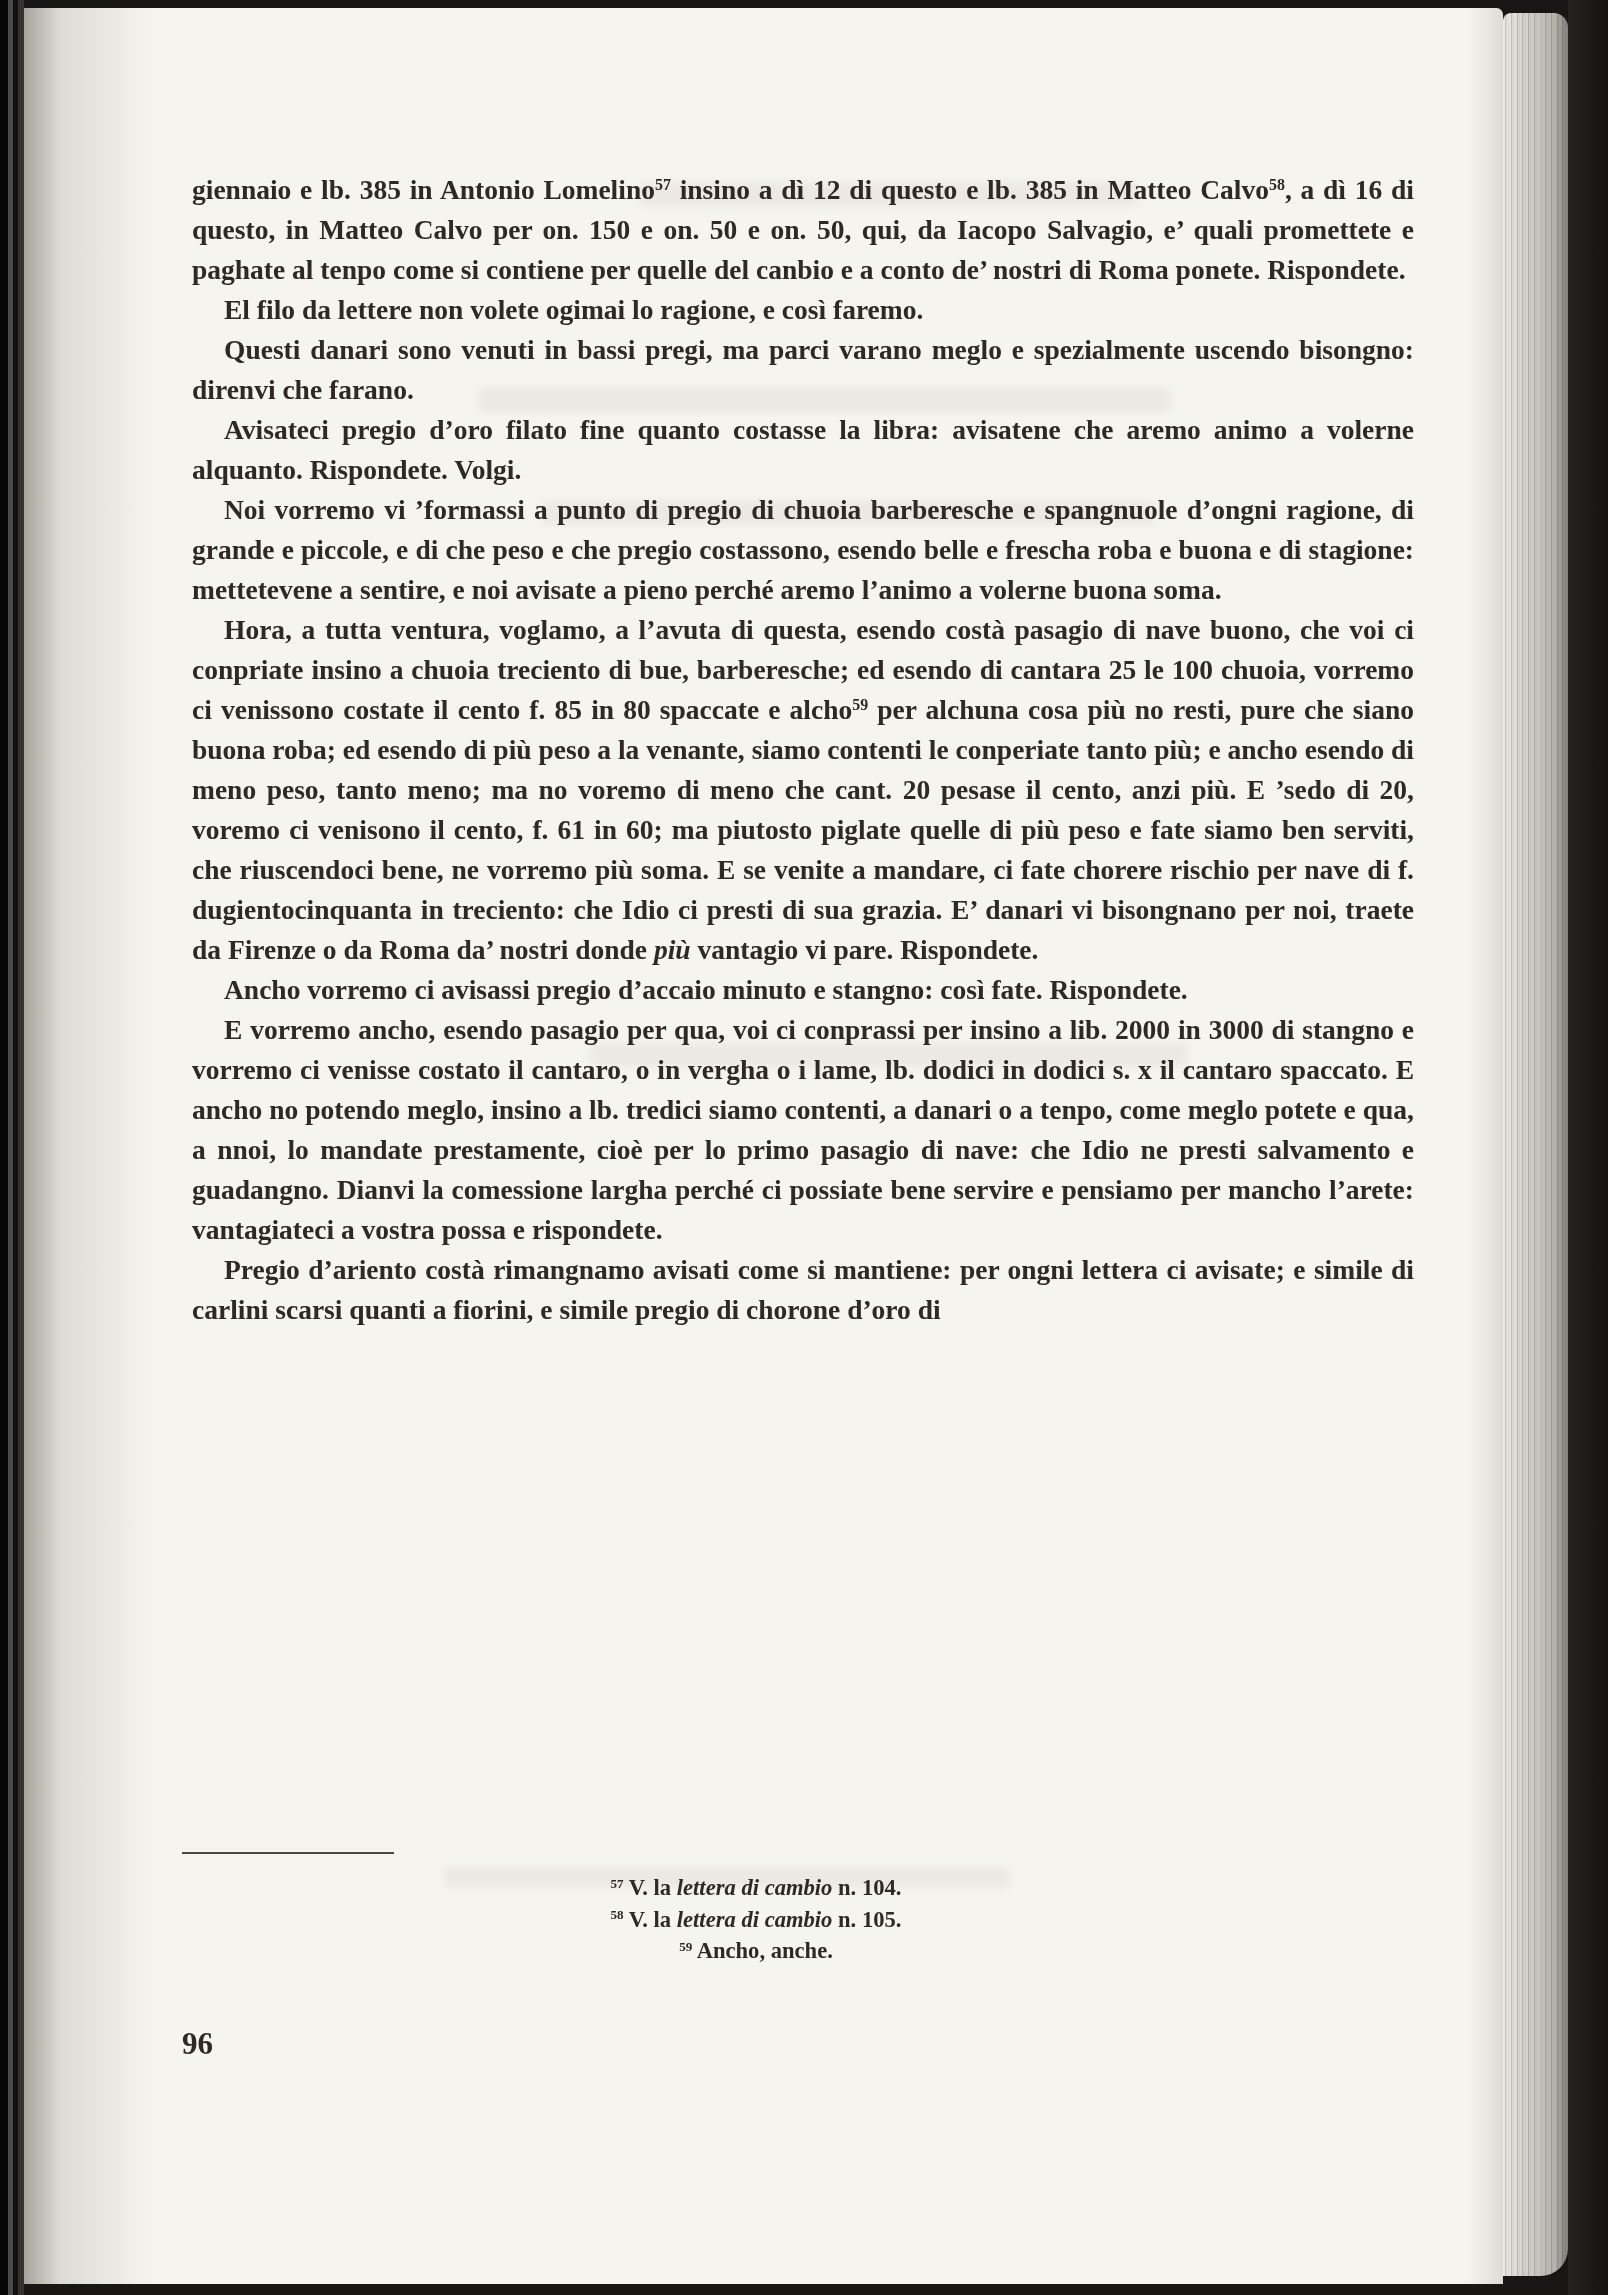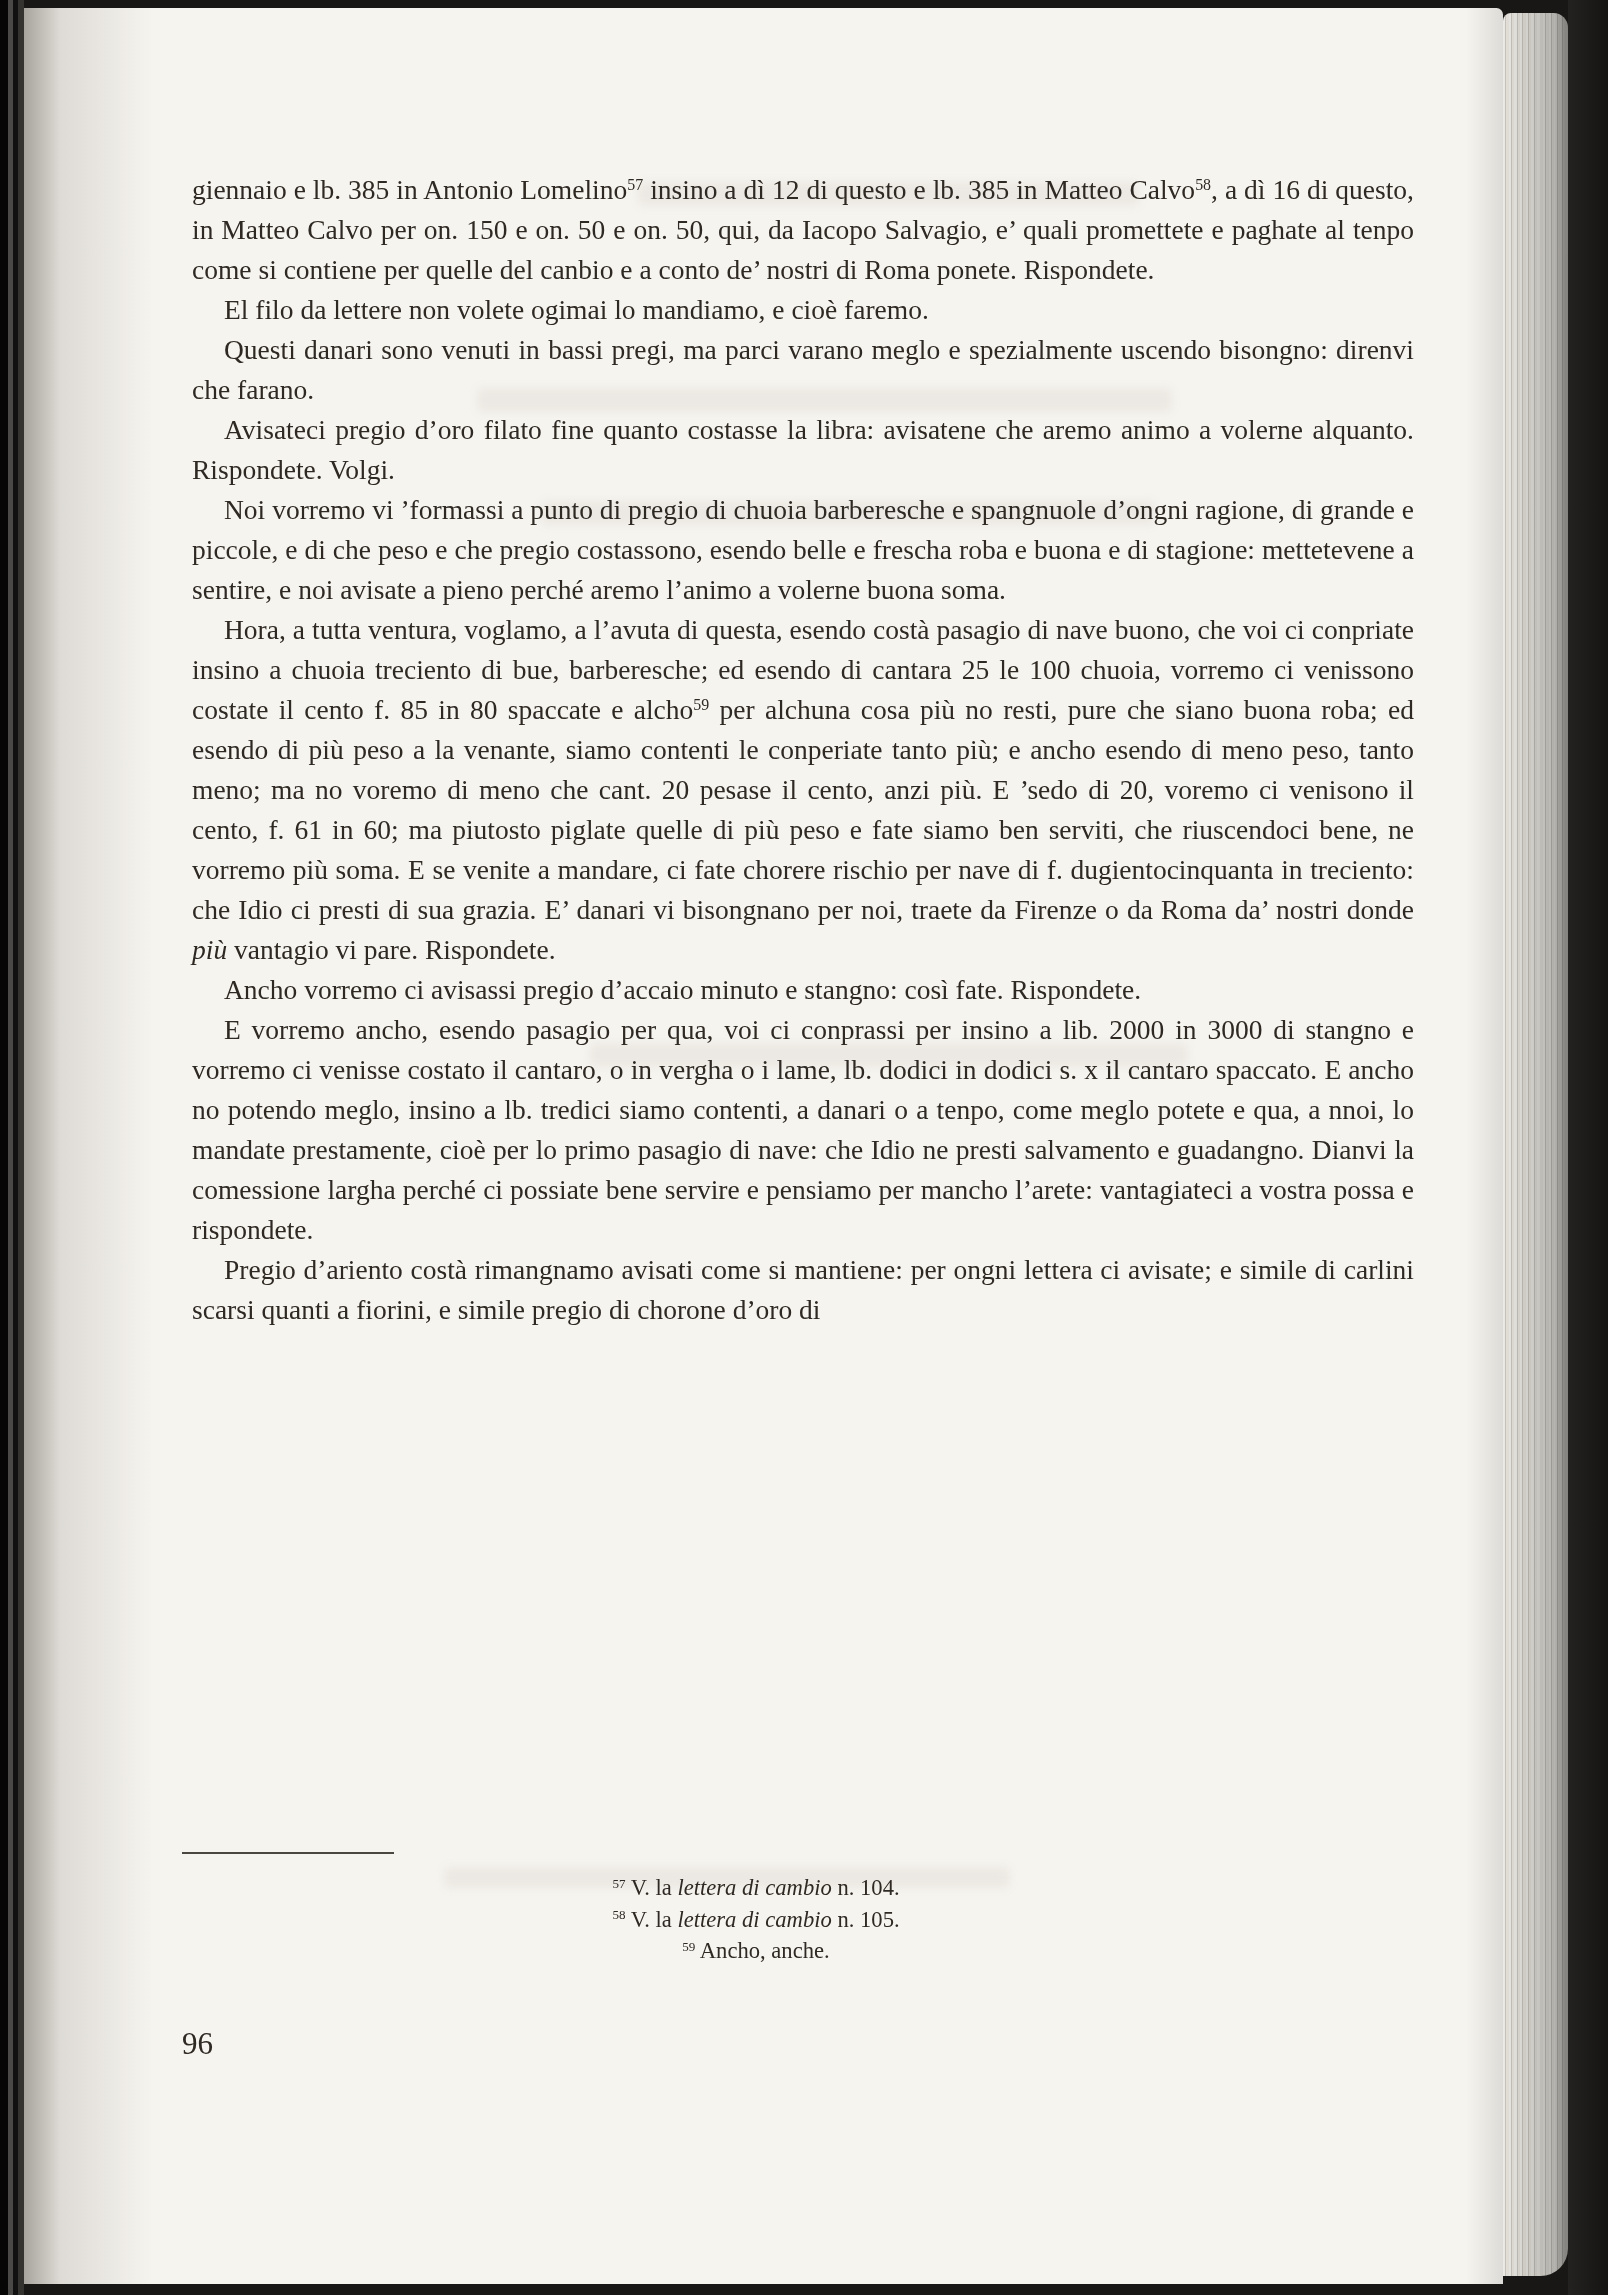--- a/index.html
+++ b/index.html
@@ -22,20 +22,21 @@
     width: 24px; height: 100%;
     background: linear-gradient(90deg, #060606 0 8px, #4a4948 8px 13px, #111 13px 18px, #35332f 18px 24px);
   }
   
   .page {
     position: absolute;
     left: 24px; top: 8px;
     width: 1479px; height: 2276px;
     background: #f6f4ef;
     border-radius: 0 6.5px 0 0;
+    font-weight: bold;
   }
   .page::before { 
     content: "";
     position: absolute;
     left: 0; top: 0;
     width: 129px; height: 100%;
     background: linear-gradient(90deg, rgba(70,64,56,0.45), rgba(110,104,96,0.18) 36px, rgba(246,244,239,0) 129px);
     pointer-events: none;
   }
   .page::after { 
@@ -135,21 +136,21 @@
   <div class="page">
 
     <div class="bleed b1"></div>
     <div class="bleed b2"></div>
     <div class="bleed b3"></div>
     <div class="bleed b4"></div>
     <div class="bleed b5"></div>
 
     <div class="text-block">
         <p class="para no-indent"><span>giennaio e lb. 385 in Antonio Lomelino</span><sup>57</sup><span> insino a dì 12 di questo e lb. 385 in Matteo Calvo</span><sup>58</sup><span>, a dì 16 di questo, in Matteo Calvo per on. 150 e on. 50 e on. 50, qui, da Iacopo Salvagio, e’ quali promettete e paghate al tenpo come si contiene per quelle del canbio e a conto de’ nostri di Roma ponete. Rispondete.</span></p>
-        <p class="para"><span>El filo da lettere non volete ogimai lo mandiamo, e cioè faremo.</span></p>
+        <p class="para"><span>El filo da lettere non volete ogimai lo ragione, e così faremo.</span></p>
         <p class="para"><span>Questi danari sono venuti in bassi pregi, ma parci varano meglo e spezialmente uscendo bisongno: direnvi che farano.</span></p>
         <p class="para"><span>Avisateci pregio d’oro filato fine quanto costasse la libra: avisatene che aremo animo a volerne alquanto. Rispondete. Volgi.</span></p>
         <p class="para"><span>Noi vorremo vi ’formassi a punto di pregio di chuoia barberesche e spangnuole d’ongni ragione, di grande e piccole, e di che peso e che pregio costassono, esendo belle e frescha roba e buona e di stagione: mettetevene a sentire, e noi avisate a pieno perché aremo l’animo a volerne buona soma.</span></p>
         <p class="para"><span>Hora, a tutta ventura, voglamo, a l’avuta di questa, esendo costà pasagio di nave buono, che voi ci conpriate insino a chuoia treciento di bue, barberesche; ed esendo di cantara 25 le 100 chuoia, vorremo ci venissono costate il cento f. 85 in 80 spaccate e alcho</span><sup>59</sup><span> per alchuna cosa più no resti, pure che siano buona roba; ed esendo di più peso a la venante, siamo contenti le conperiate tanto più; e ancho esendo di meno peso, tanto meno; ma no voremo di meno che cant. 20 pesase il cento, anzi più. E ’sedo di 20, voremo ci venisono il cento, f. 61 in 60; ma piutosto piglate quelle di più peso e fate siamo ben serviti, che riuscendoci bene, ne vorremo più soma. E se venite a mandare, ci fate chorere rischio per nave di f. dugientocinquanta in treciento: che Idio ci presti di sua grazia. E’ danari vi bisongnano per noi, traete da Firenze o da Roma da’ nostri donde </span><em>più</em><span> vantagio vi pare. Rispondete.</span></p>
         <p class="para"><span>Ancho vorremo ci avisassi pregio d’accaio minuto e stangno: così fate. Rispondete.</span></p>
         <p class="para"><span>E vorremo ancho, esendo pasagio per qua, voi ci conprassi per insino a lib. 2000 in 3000 di stangno e vorremo ci venisse costato il cantaro, o in vergha o i lame, lb. dodici in dodici s. x il cantaro spaccato. E ancho no potendo meglo, insino a lb. tredici siamo contenti, a danari o a tenpo, come meglo potete e qua, a nnoi, lo mandate prestamente, cioè per lo primo pasagio di nave: che Idio ne presti salvamento e guadangno. Dianvi la comessione largha perché ci possiate bene servire e pensiamo per mancho l’arete: vantagiateci a vostra possa e rispondete.</span></p>
         <p class="para"><span>Pregio d’ariento costà rimangnamo avisati come si mantiene: per ongni lettera ci avisate; e simile di carlini scarsi quanti a fiorini, e simile pregio di chorone d’oro di</span></p>
       </div>
 
     <div class="footnote-rule"></div>

